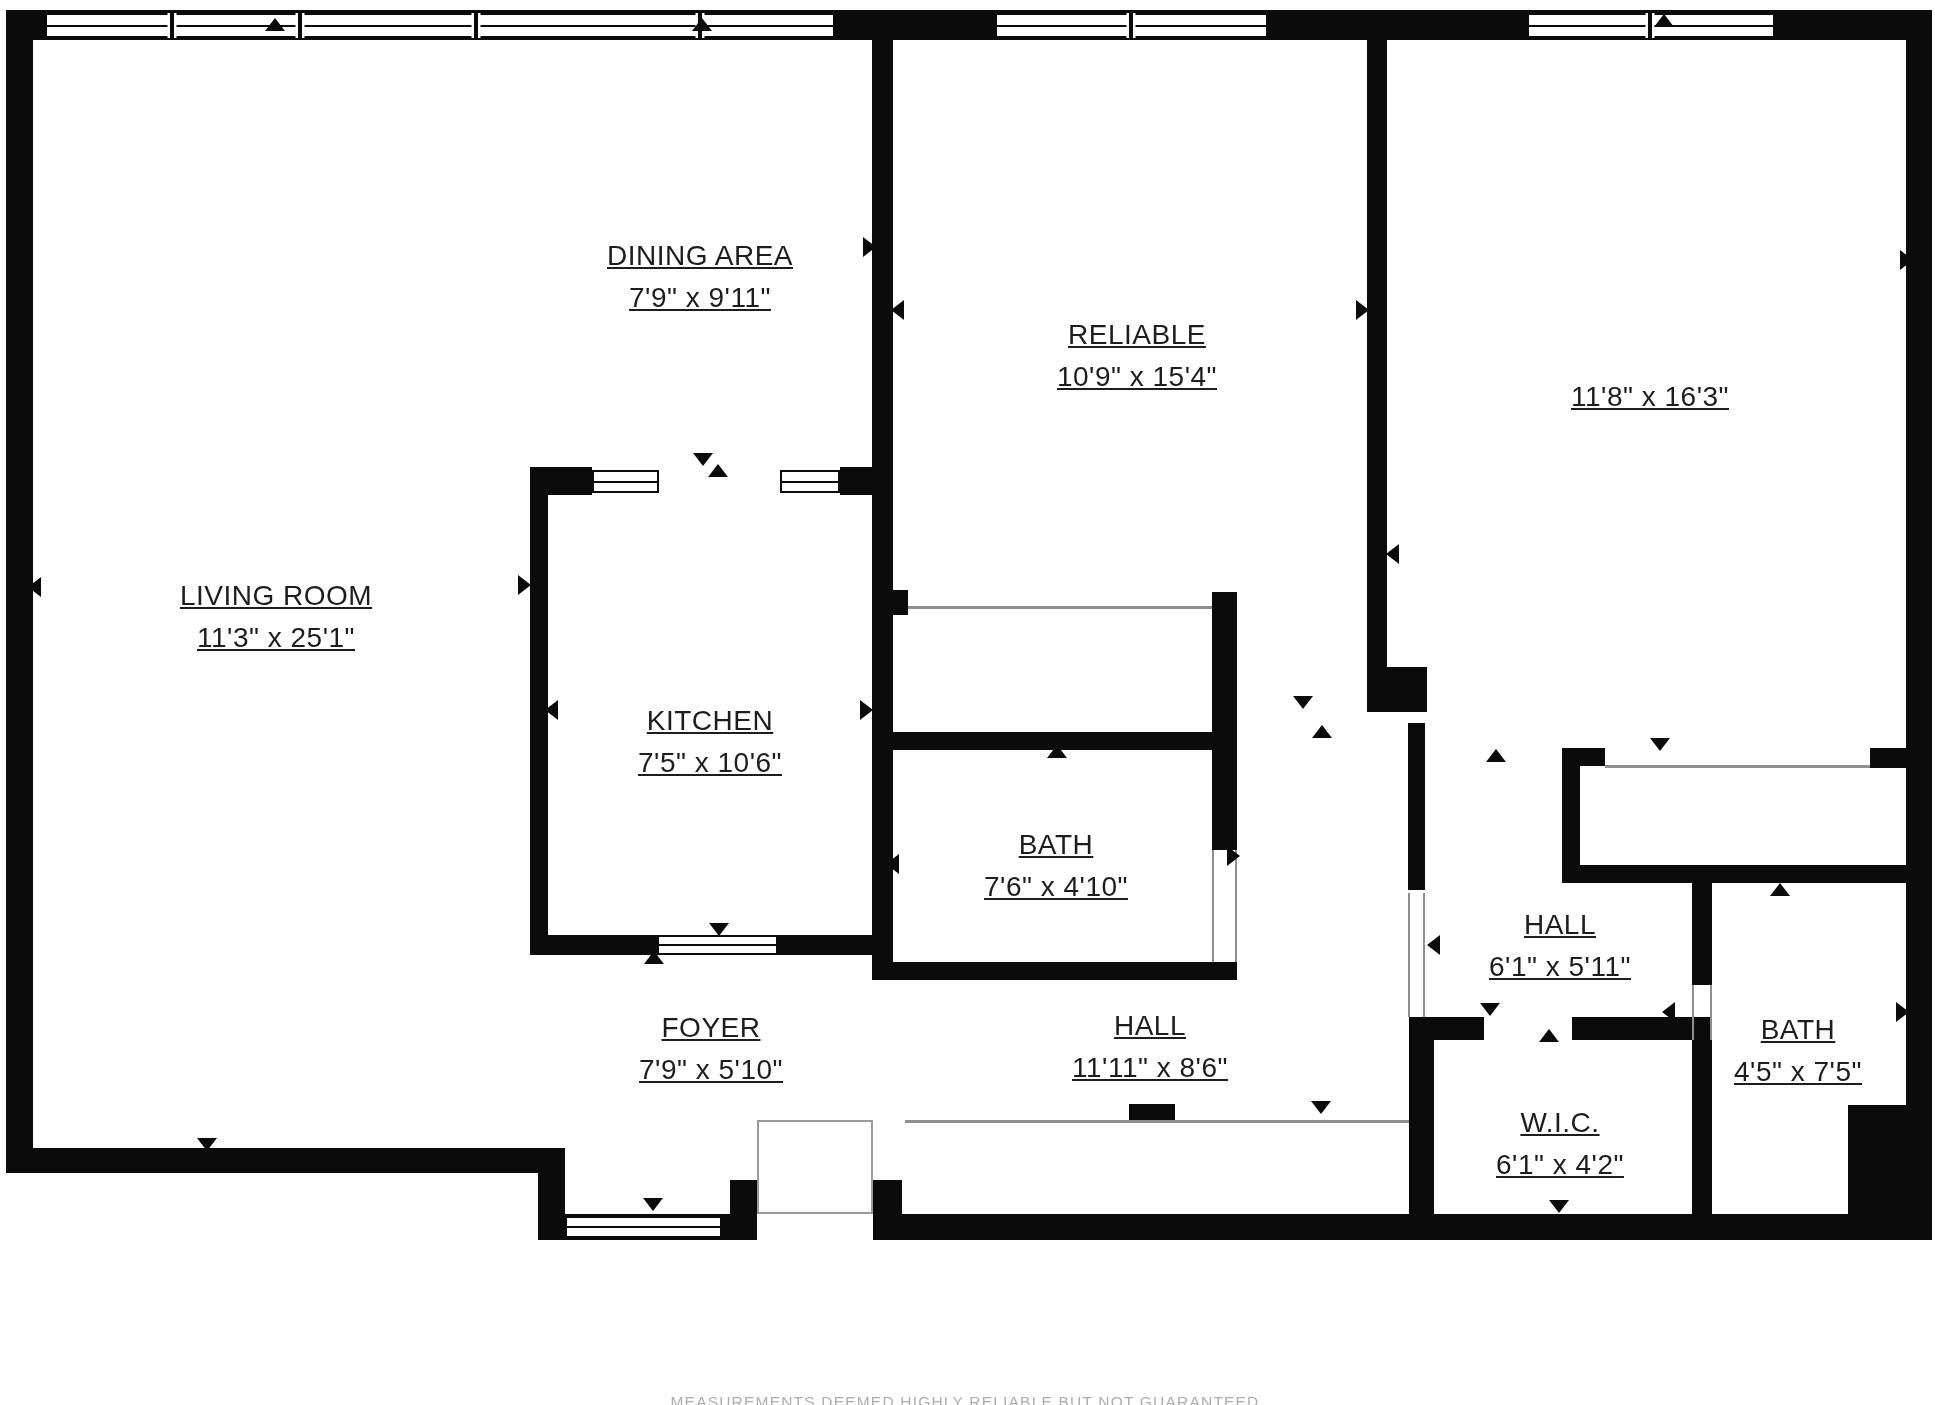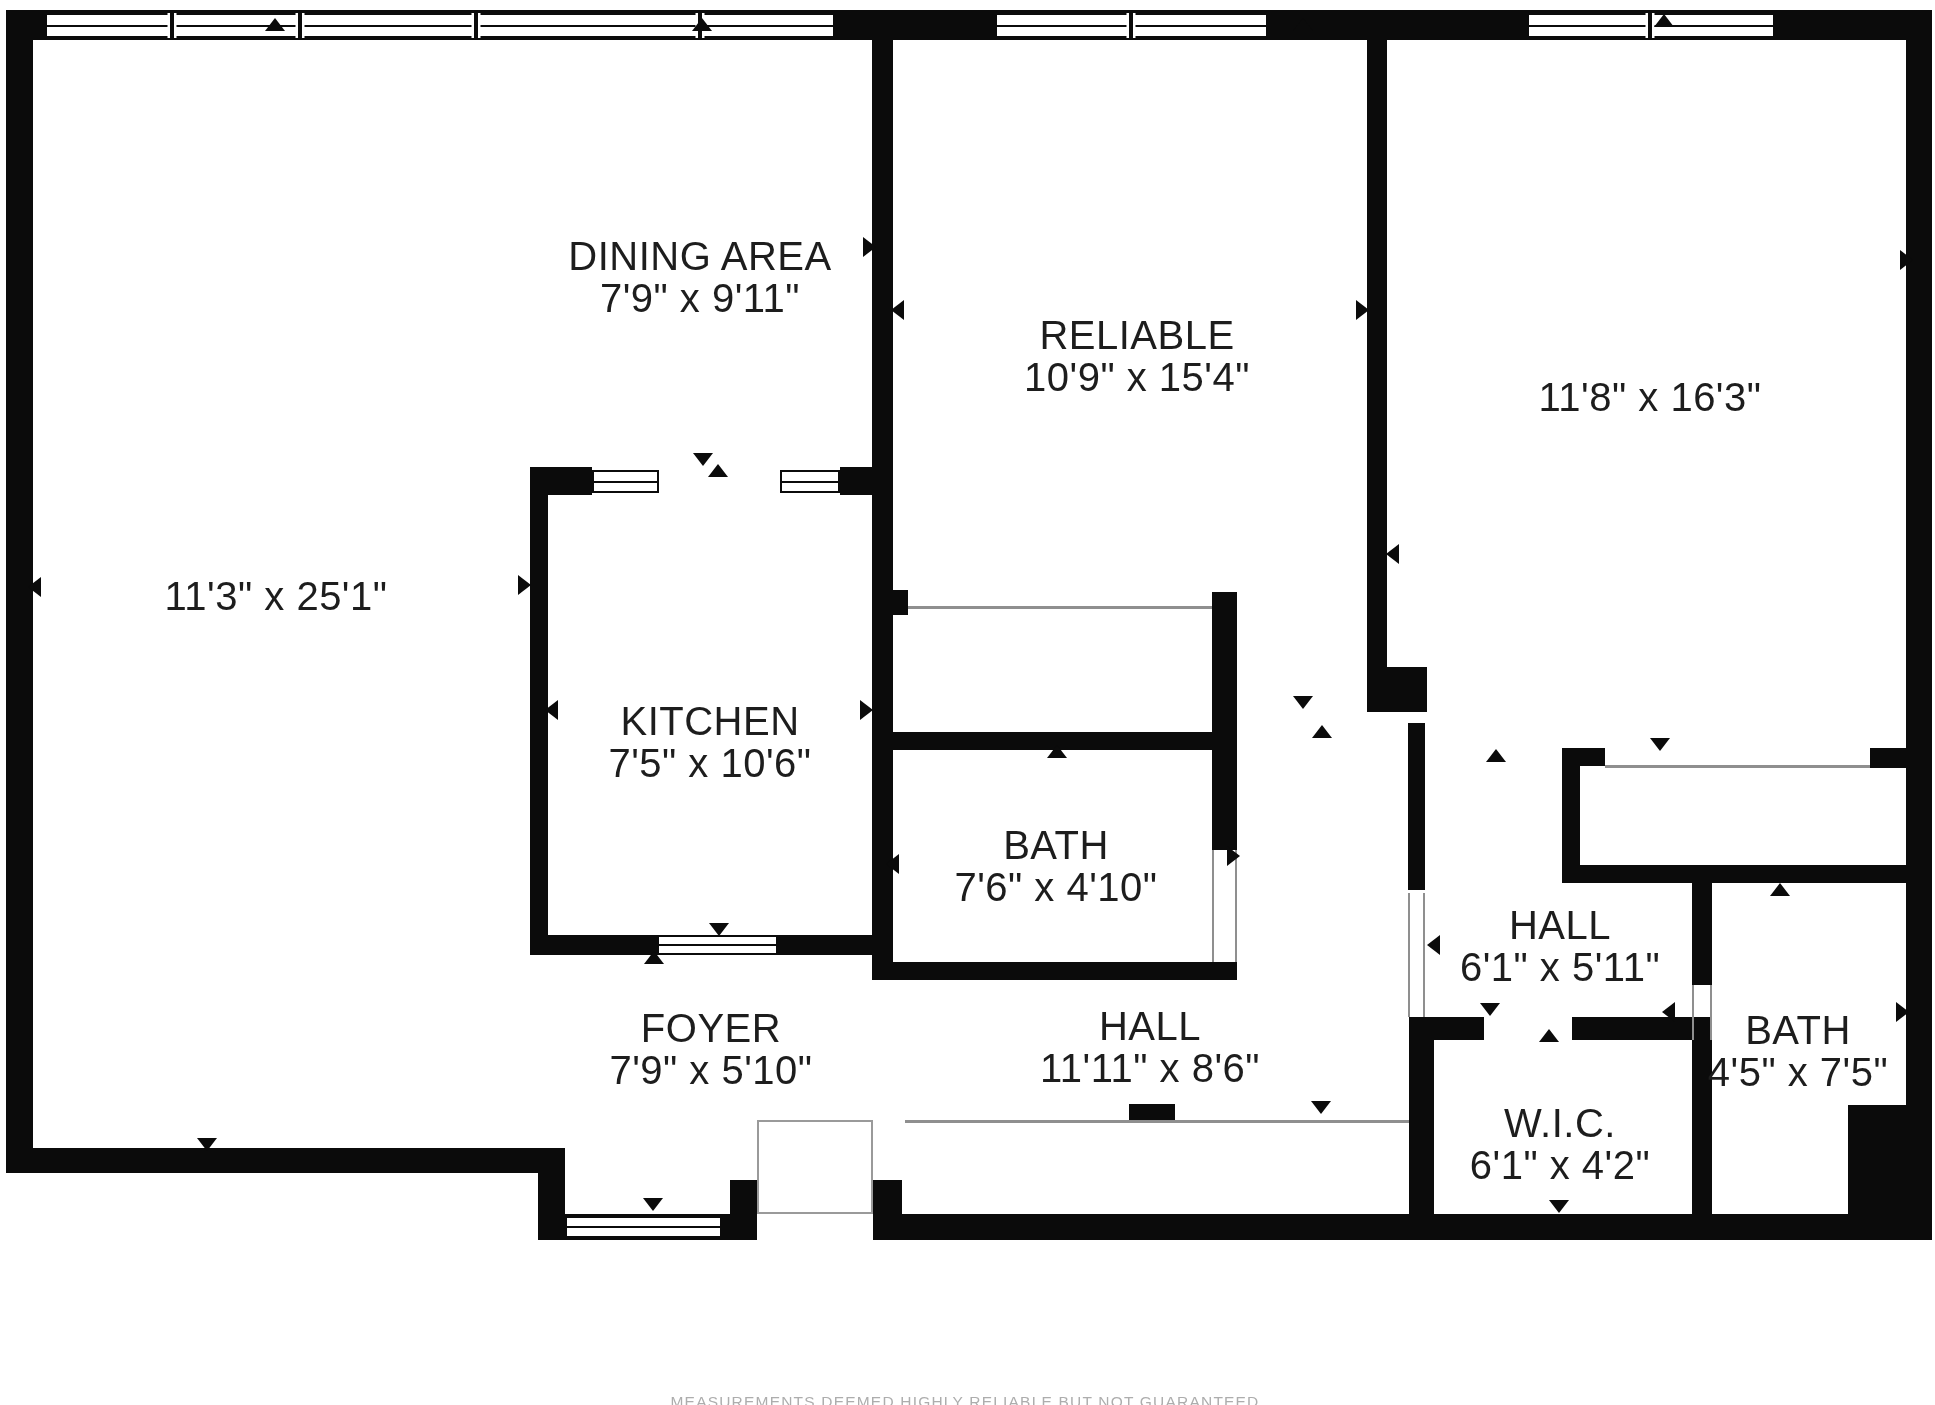--- a/index.html
+++ b/index.html
@@ -14,21 +14,21 @@
   .thin{position:absolute;background:#8f8f8f;}
   .thinbox{position:absolute;border:2px solid #9a9a9a;box-sizing:border-box;background:#fff;}
   .opening{position:absolute;background:#fff;}
   .tri{position:absolute;width:0;height:0;}
   .tri.up{border-left:10px solid transparent;border-right:10px solid transparent;border-bottom:13px solid #0b0b0b;}
   .tri.down{border-left:10px solid transparent;border-right:10px solid transparent;border-top:13px solid #0b0b0b;}
   .tri.left{border-top:10px solid transparent;border-bottom:10px solid transparent;border-right:13px solid #0b0b0b;}
   .tri.right{border-top:10px solid transparent;border-bottom:10px solid transparent;border-left:13px solid #0b0b0b;}
   .room-label{
     position:absolute;transform:translateX(-50%);text-align:center;white-space:nowrap;
-    color:#1d1d1d;font-size:40px;line-height:42px;letter-spacing:0.5px;
+    color:#1d1d1d;font-size:28px;line-height:42px;letter-spacing:0.5px;text-decoration:underline;
   }
   .room-label .dims{display:block;}
   #disclaimer{
     position:absolute;left:965px;top:1393px;transform:translateX(-50%);
     color:#adadad;font-size:15.5px;letter-spacing:1.2px;white-space:nowrap;
   }
 </style>
 </head>
 <body>
 
@@ -139,21 +139,21 @@
       <div class="tri left" style="left: 1661.5px; top: 1002px;"></div>
       <div class="tri right" style="left: 1895.5px; top: 1002px;"></div>
       <div class="tri down" style="left: 1480px; top: 1002.5px;"></div>
       <div class="tri up" style="left: 1539px; top: 1028.5px;"></div>
       <div class="tri down" style="left: 1549px; top: 1199.5px;"></div>
       <div class="tri down" style="left: 1311px; top: 1100.5px;"></div>
       <div class="tri down" style="left: 643px; top: 1197.5px;"></div>
       <div class="tri down" style="left: 197px; top: 1137.5px;"></div>
     </div>
   <div id="rooms-layer">
-      <div class="room-label" style="left: 276px; top: 575px;"><span class="dims">11'3" x 25'1"</span></div>
+      <div class="room-label" style="left: 276px; top: 575px;"><span>LIVING ROOM</span><span class="dims">11'3" x 25'1"</span></div>
       <div class="room-label" style="left: 700px; top: 235px;"><span>DINING AREA</span><span class="dims">7'9" x 9'11"</span></div>
       <div class="room-label" style="left: 1137px; top: 314px;"><span>RELIABLE</span><span class="dims">10'9" x 15'4"</span></div>
       <div class="room-label" style="left: 1650px; top: 376px;"><span class="dims">11'8" x 16'3"</span></div>
       <div class="room-label" style="left: 710px; top: 700px;"><span>KITCHEN</span><span class="dims">7'5" x 10'6"</span></div>
       <div class="room-label" style="left: 1056px; top: 824px;"><span>BATH</span><span class="dims">7'6" x 4'10"</span></div>
       <div class="room-label" style="left: 711px; top: 1007px;"><span>FOYER</span><span class="dims">7'9" x 5'10"</span></div>
       <div class="room-label" style="left: 1150px; top: 1005px;"><span>HALL</span><span class="dims">11'11" x 8'6"</span></div>
       <div class="room-label" style="left: 1560px; top: 904px;"><span>HALL</span><span class="dims">6'1" x 5'11"</span></div>
       <div class="room-label" style="left: 1560px; top: 1102px;"><span>W.I.C.</span><span class="dims">6'1" x 4'2"</span></div>
       <div class="room-label" style="left: 1798px; top: 1009px;"><span>BATH</span><span class="dims">4'5" x 7'5"</span></div>

